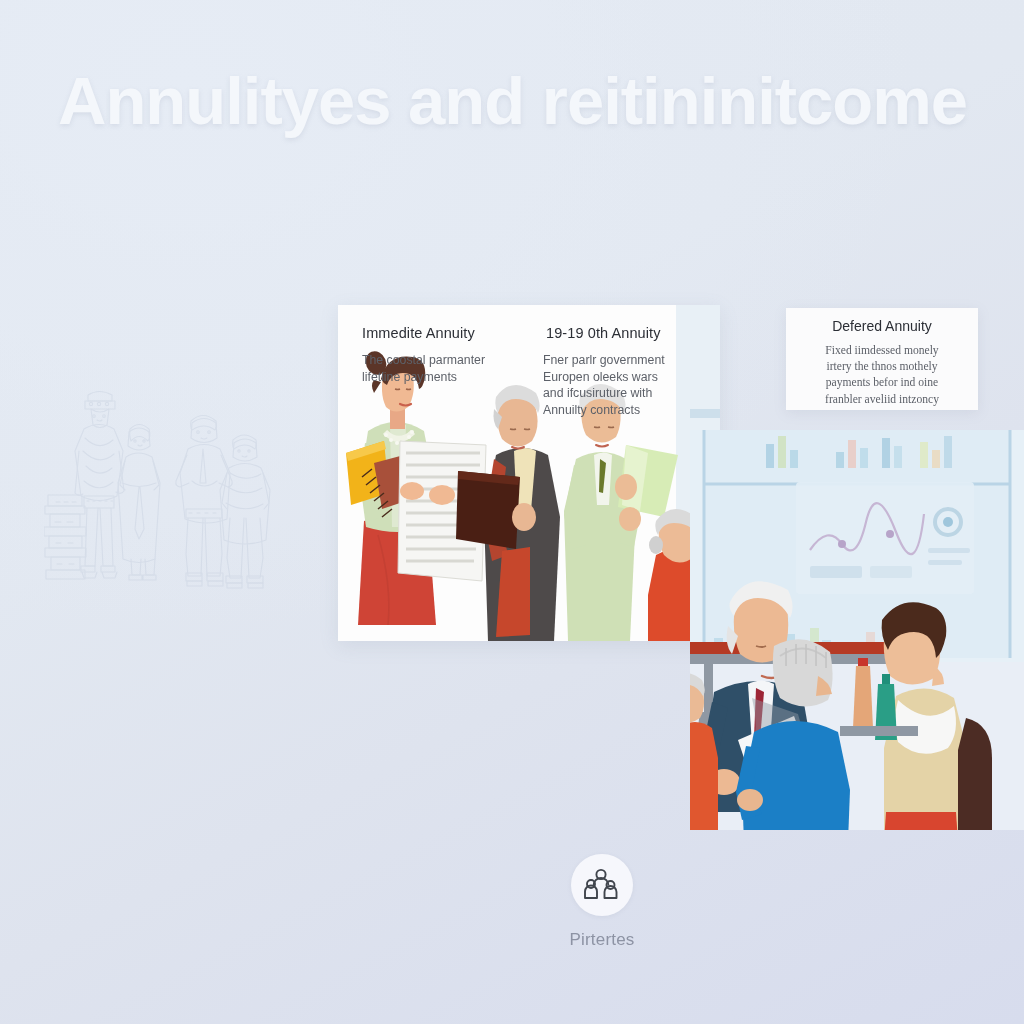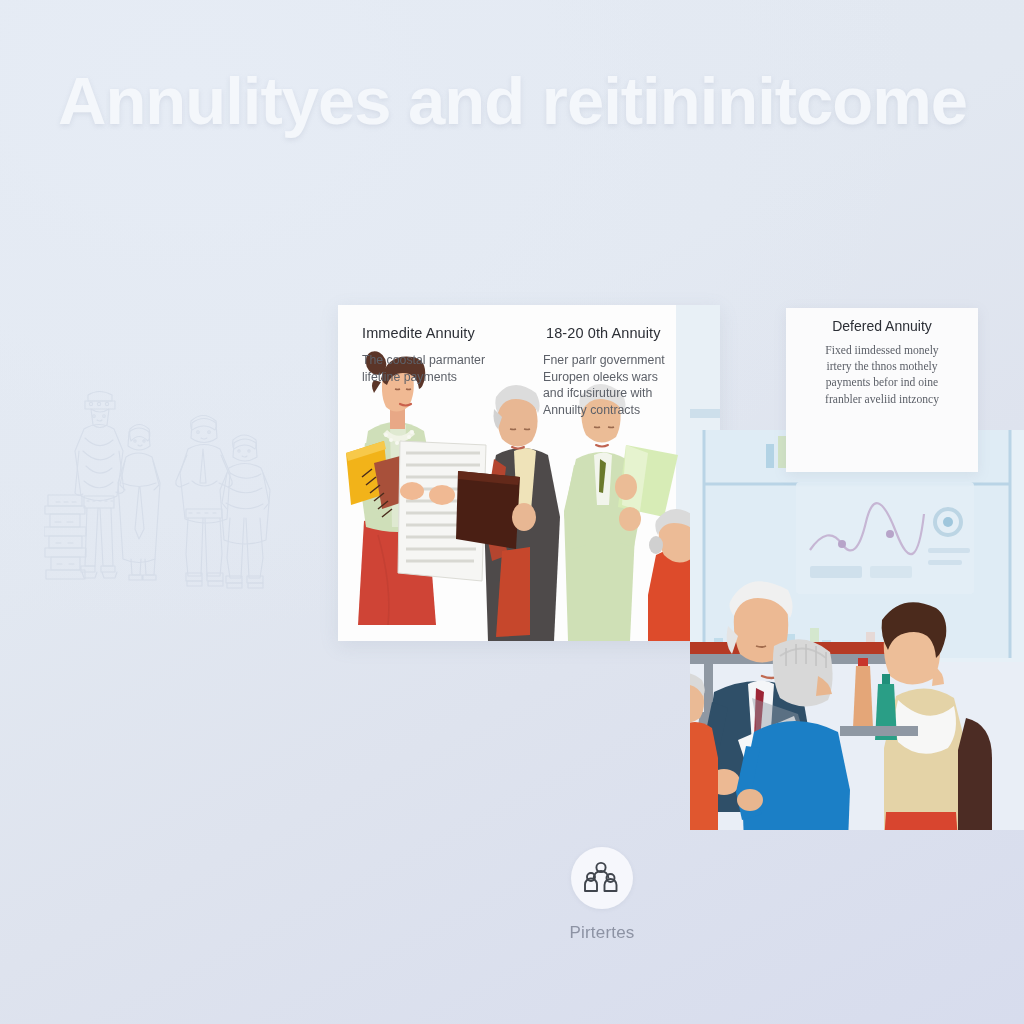--- a/index.html
+++ b/index.html
@@ -43,38 +43,38 @@
     position:absolute;font-size:14.5px;color:#2c2f36;letter-spacing:.1px;
     white-space:nowrap;z-index:6;
   }
   .card-body{
     position:absolute;font-size:12.3px;line-height:16.5px;color:#5d6169;
     z-index:6;
   }
 
   
   #deferred-card{
-    position:absolute;left:786px;top:308px;width:192px;height:164px;
+    position:absolute;left:786px;top:308px;width:192px;height:102px;
     background:#fbfbfc;z-index:14;
     box-shadow:0 3px 12px rgba(120,132,158,.13);
     padding:10px 6px 0;box-sizing:border-box;text-align:center;
   }
   #deferred-card .h{font-size:14px;color:#2b2e35;margin-bottom:9px;}
   #deferred-card .b{font-size:11.6px;line-height:16.2px;color:#5b5f67;font-family:Liberation Serif, serif;}
 
   
   #office{
     position:absolute;left:690px;top:430px;width:334px;height:400px;
     overflow:hidden;
   }
 
   
   #icons{
     position:absolute;left:540px;top:840px;width:420px;height:110px;
-    display:flex;justify-content:space-between;align-items:center;
+    display:flex;justify-content:space-between;align-items:flex-end;
   }
   .icon-item{width:124px;text-align:center;}
   .icon-circle{
     width:62px;height:62px;border-radius:50%;
     background:rgba(252,253,255,.80);margin:0 auto 14px;
     display:flex;align-items:center;justify-content:center;
     box-shadow:0 1px 4px rgba(140,150,172,.14);
   }
   .icon-label{font-size:17px;color:#8d93a4;letter-spacing:.2px;}
 </style>
@@ -260,21 +260,21 @@
         <ellipse cx="318" cy="240" rx="7" ry="9" fill="#d0d0d0"></ellipse>
       </g>
     </svg>
 
     
     <div class="card-head" style="left:24px;top:20px;">Immedite Annuity</div>
     <div class="card-body" style="left:24px;top:47px;width:160px;white-space:pre-line;">The coostal parmanter
 lifetline payments</div>
 
     
-    <div class="card-head" style="left:208px;top:20px;">18-20 0th Annuity</div>
+    <div class="card-head" style="left:208px;top:20px;">19-19 0th Annuity</div>
     <div class="card-body" style="left:205px;top:47px;width:170px;white-space:pre-line;">Fner parlr government
 Europen oleeks wars
 and ifcusiruture with
 Annuilty contracts</div>
   </div>
 
   <svg id="office" viewBox="0 0 334 400">
 
     <rect width="334" height="400" fill="#e9eef6"></rect>
     <rect x="0" y="0" width="334" height="232" fill="#e6f0f7"></rect>

